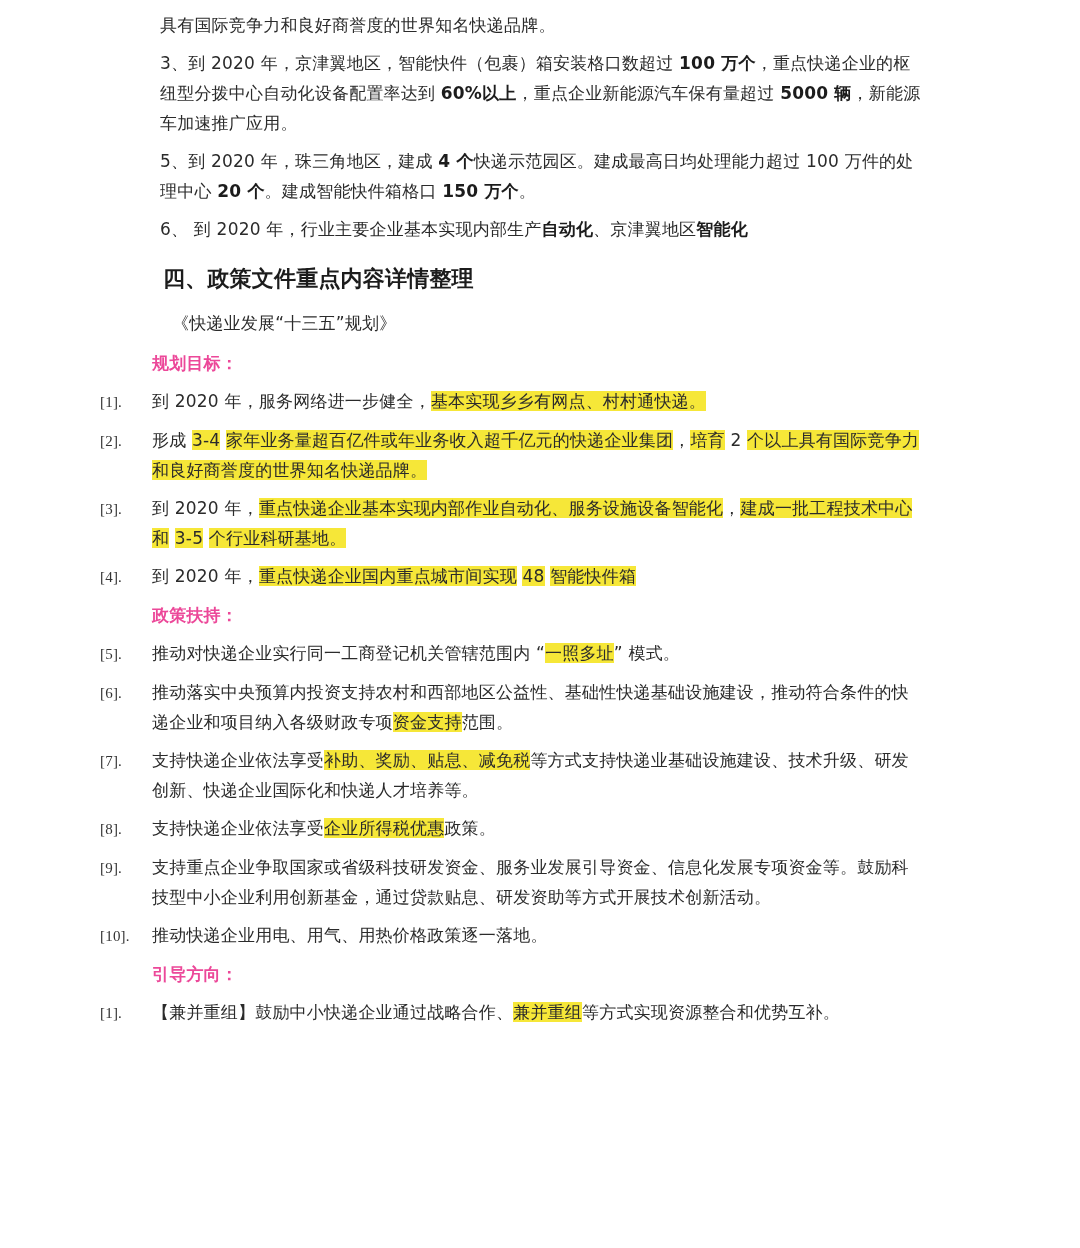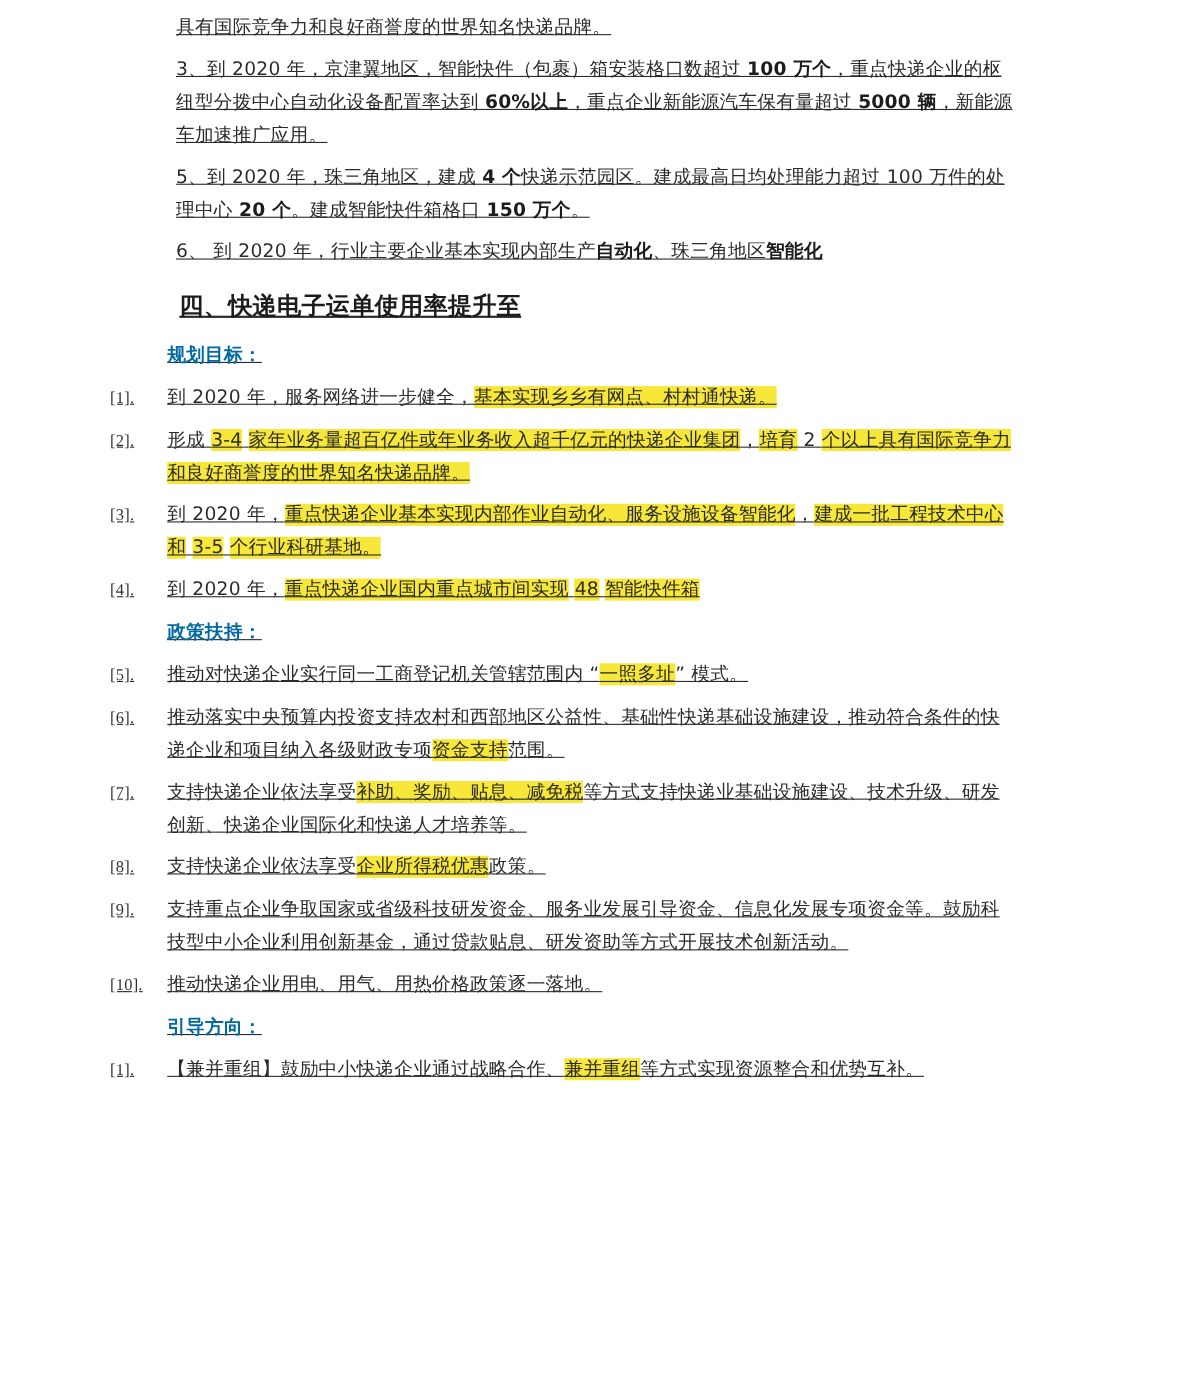--- a/index.html
+++ b/index.html
@@ -8,42 +8,41 @@
     width: 1080px;
     font-family: "DejaVu Sans", "Liberation Sans", sans-serif;
     color: #2b2b2b;
   }
   .page {
     position: relative;
     width: 1080px;
     height: 1040px;
     background: #ffffff;
     overflow: hidden;
-    text-decoration: underline;
   }
   .doc { padding-top: 10px; }
   .block { font-size: 17px; line-height: 30px; letter-spacing: 0.2px; }
 
   
   .para { margin: 0 158px 8px 160px; }
 
   
   .heading {
     font-size: 22px;
     line-height: 30px;
     font-weight: bold;
     color: #1c1c1c;
     margin: 20px 120px 14px 163px;
   }
 
   
   .quote { margin: 0 120px 10px 172px; }
 
   
-  .subhead { font-weight: bold; margin: 2px 120px 8px 152px; color: #0369a1; }
+  .subhead { font-weight: bold; margin: 2px 120px 8px 152px; color: #ec4899; }
 
   
   .li { display: flex; margin: 0 158px 8px 100px; }
   .marker {
     flex: 0 0 52px;
     font-family: "Liberation Serif", serif;
     font-size: 15px;
     color: #333333;
     padding-top: 1px;
   }
@@ -53,22 +52,23 @@
   .hl { background: var(--hl, #f6e738); }
 </style>
 <title>政策文件重点内容详情整理</title></head>
 <body style="background: rgb(255, 255, 255); color: rgb(43, 43, 43);">
 
 <div class="page">
   <div class="doc">
       <div class="block para"><span class="run">具有国际竞争力和良好商誉度的世界知名快递品牌。</span></div>
       <div class="block para"><span class="run">3、到 2020 年，京津翼地区，智能快件（包裹）箱安装格口数超过 </span><span class="run bold">100 万个</span><span class="run">，重点快递企业的枢纽型分拨中心自动化设备配置率达到 </span><span class="run bold">60%以上</span><span class="run">，重点企业新能源汽车保有量超过 </span><span class="run bold">5000 辆</span><span class="run">，新能源车加速推广应用。</span></div>
       <div class="block para"><span class="run">5、到 2020 年，珠三角地区，建成 </span><span class="run bold">4 个</span><span class="run">快递示范园区。建成最高日均处理能力超过 100 万件的处理中心 </span><span class="run bold">20 个</span><span class="run">。建成智能快件箱格口 </span><span class="run bold">150 万个</span><span class="run">。</span></div>
-      <div class="block para"><span class="run">6、 到 2020 年，行业主要企业基本实现内部生产</span><span class="run bold">自动化</span><span class="run">、珠三角地区</span><span class="run bold">智能化</span></div>
-      <div class="block heading"><span class="run">四、快递电子运单使用率提升至</span></div>
+      <div class="block para"><span class="run">6、 到 2020 年，行业主要企业基本实现内部生产</span><span class="run bold">自动化</span><span class="run">、京津翼地区</span><span class="run bold">智能化</span></div>
+      <div class="block heading"><span class="run">四、政策文件重点内容详情整理</span></div>
+      <div class="block quote"><span class="run">《快递业发展“十三五”规划》</span></div>
       <div class="block subhead"><span class="run">规划目标：</span></div>
       <div class="block li">
         <span class="marker">[1].</span>
         <span class="li-body"><span class="run">到 2020 年，服务网络进一步健全，</span><span class="run hl">基本实现乡乡有网点、村村通快递。</span></span>
       </div>
       <div class="block li">
         <span class="marker">[2].</span>
         <span class="li-body"><span class="run">形成 </span><span class="run hl">3-4</span><span class="run"> </span><span class="run hl">家年业务量超百亿件或年业务收入超千亿元的快递企业集团</span><span class="run">，</span><span class="run hl">培育</span><span class="run"> 2 </span><span class="run hl">个以上具有国际竞争力和良好商誉度的世界知名快递品牌。</span></span>
       </div>
       <div class="block li">

